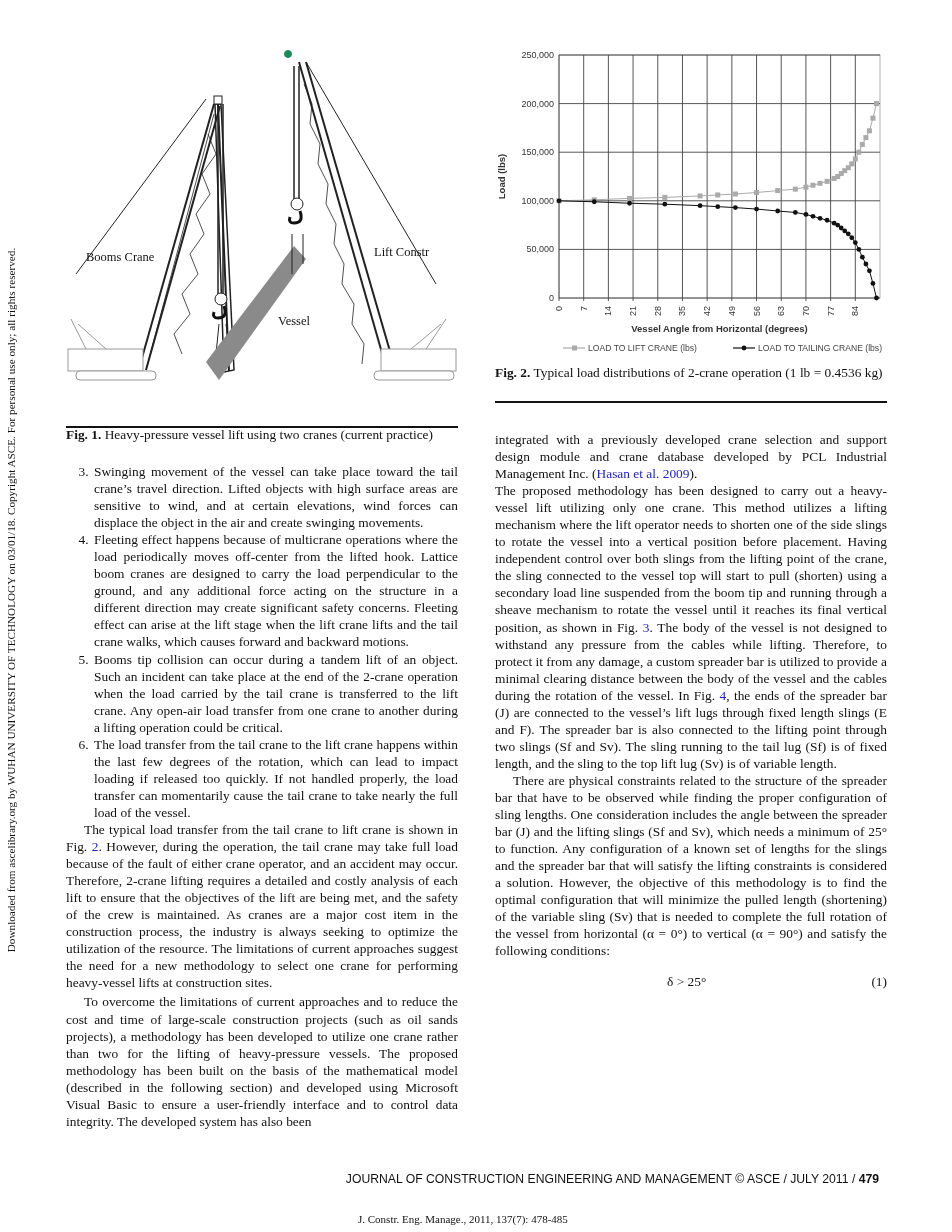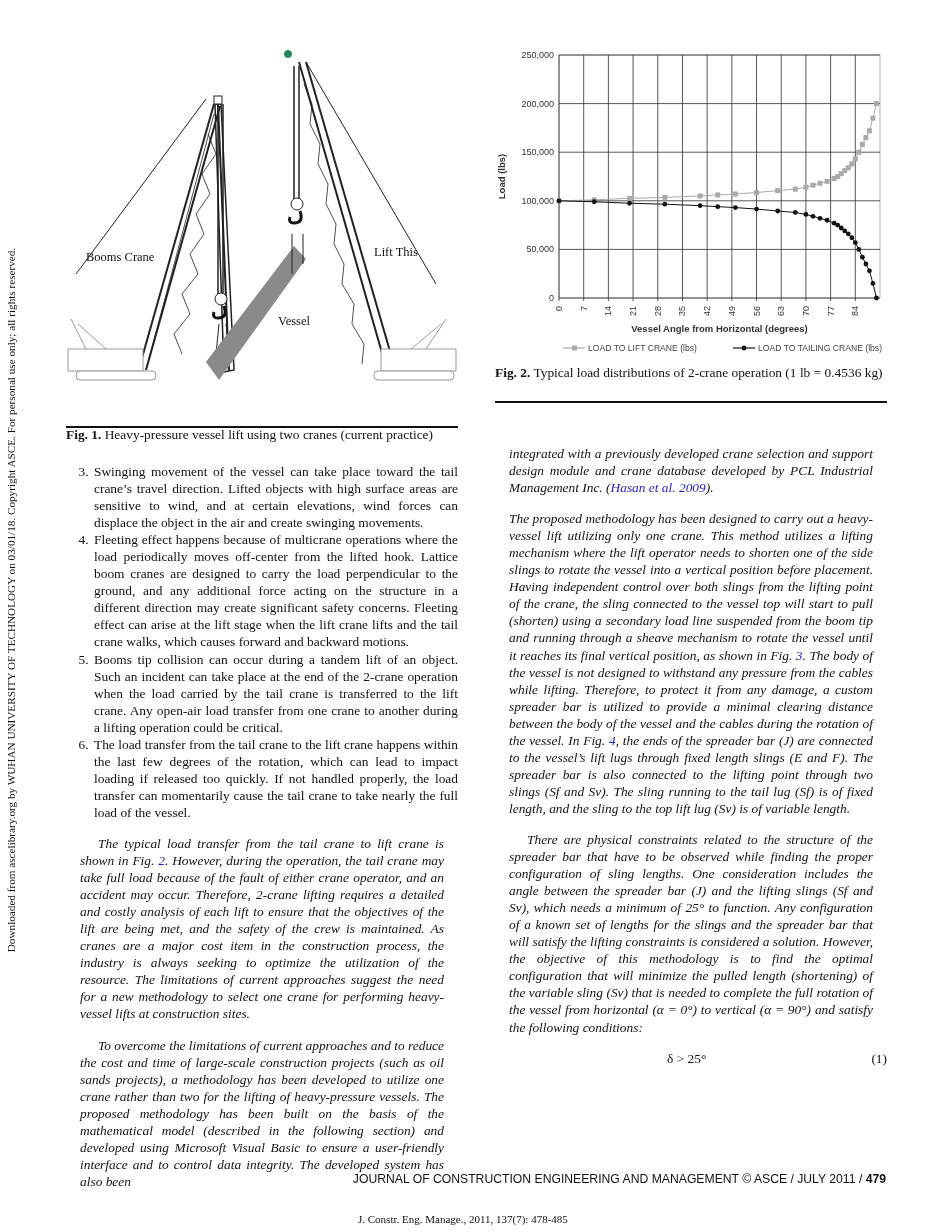--- a/index.html
+++ b/index.html
@@ -1,35 +1,35 @@
 <!DOCTYPE html>
 <html><head>
 <meta charset="utf-8">
 <style>
   html, body { margin:0; padding:0; background:#fff; }
   body { width:952px; height:1232px; position:relative; overflow:hidden; font-family:"Liberation Serif", serif; color:#111; }
   .sidebar { position:absolute; left:4px; top:205px; width:14px; height:790px; }
   .sidebar span { position:absolute; left:50%; top:50%; transform:translate(-50%,-50%) rotate(-90deg); white-space:nowrap; font-size:11.2px; font-family:"Liberation Serif", serif; }
   .col { position:absolute; font-size:13.4px; line-height:17.05px; text-align:justify; }
-  .col p { margin:14px;font-style:italic; }
+  .col p { margin:0; }
   .left { left:66px; width:392px; }
   .right { left:495px; width:392px; }
   .fig1 { position:absolute; left:66px; top:44px; width:392px; height:340px; }
   .cap { font-size:13.4px; line-height:17px; }
   .cap b { font-family:Liberation Serif, serif; font-weight:bold; }
   .rule { border-top:2px solid #111; }
   ol { margin:0; padding-left:26px; }
   ol li { padding-left:2px; }
   .indent { text-indent:18px; }
   .link { color:#2222cc; }
   h2 { font-family:"Liberation Sans", sans-serif; font-size:15.5px; font-weight:bold; margin:0; }
   .eq { position:relative; height:17px; }
   .eq .e { position:absolute; left:172px; }
   .eq .n { position:absolute; right:0; }
-  .footer { position:absolute; left:199px; width:687px; text-align:right; top:1172px; font-family:"Liberation Sans", sans-serif; font-size:12.2px; }
+  .footer { position:absolute; left:192px; width:687px; text-align:right; top:1172px; font-family:"Liberation Sans", sans-serif; font-size:12.2px; }
   .cite { position:absolute; left:358px; top:1213px; font-size:11px; }
 </style>
 </head>
 <body>
 
 <div class="sidebar">
   <span>Downloaded from ascelibrary.org by WUHAN UNIVERSITY OF TECHNOLOGY on 03/01/18. Copyright ASCE. For personal use only; all rights reserved.</span>
 </div>
 
 <div class="fig1">
@@ -70,21 +70,21 @@
       <path d="M234,167 q4,12 -6,12 q-6,0 -4,-6" stroke-width="3" stroke="#111"></path>
       <line x1="226" y1="190" x2="226" y2="230"></line>
       <line x1="237" y1="190" x2="237" y2="220"></line>
       <rect x="315" y="305" width="75" height="22" fill="#fff" stroke="#999"></rect>
       <rect x="308" y="327" width="80" height="9" rx="4" fill="#fff" stroke="#999"></rect>
       <line x1="360" y1="305" x2="380" y2="275" stroke="#999"></line>
       <line x1="345" y1="305" x2="375" y2="280" stroke="#999"></line>
     </g>
   </svg>
   <div style="position:absolute;left:20px;top:206px;font-size:12.5px;">Booms Crane</div>
-  <div style="position:absolute;left:308px;top:201px;font-size:12.5px;">Lift This</div>
+  <div style="position:absolute;left:308px;top:201px;font-size:12.5px;">Lift Constr</div>
   <div style="position:absolute;left:212px;top:270px;font-size:12.5px;">Vessel</div>
 </div>
 
 <div class="col left cap" style="top:426px;">
   <b>Fig. 1.</b><span> Heavy-pressure vessel lift using two cranes (current practice)</span>
 </div>
 <div class="rule" style="position:absolute;left:66px;width:392px;top:426px;"></div>
 
 <div style="position:absolute;left:493px;top:44px;width:396px;height:310px;">
   <svg id="chart" width="396" height="310">

